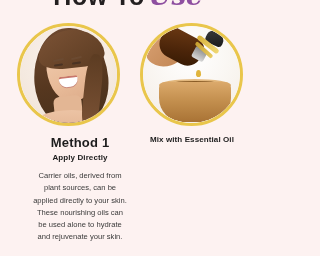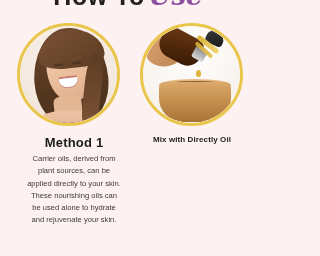--- a/index.html
+++ b/index.html
@@ -103,21 +103,21 @@
       border-radius:6px 6px 24px 24px;}
   .bowl-rim{position:absolute;left:16px;top:53px;width:72px;height:12px;
       background:linear-gradient(180deg,#e6bc84,#c9974f);
       border-radius:50%;}
   .bowl-inner{position:absolute;left:23px;top:55px;width:58px;height:8px;
       background:#8a5c26;border-radius:50%;}
 
   
   .methods{position:absolute;top:135px;left:0;width:256px;}
   .col{position:absolute;top:0;width:128px;text-align:center;}
-  .col.left{left:10px;}
+  .col.left{left:16px;}
   .col.right{left:128px;}
   .m-title{
     font-size:13px;font-weight:bold;color:#1c1c1c;
     margin:0 0 3px 0;letter-spacing:.2px;
   }
   .m-sub{
     font-size:8px;font-weight:bold;color:#1c1c1c;
     margin:0 0 8px 0;letter-spacing:.1px;
   }
   .m-body{
@@ -168,22 +168,23 @@
         <div class="bowl"></div>
       </div>
     </div>
 
   </div>
 
   <div class="methods">
 
     <div class="col left">
       <div class="m-title">Method 1</div>
+      <div class="m-sub">Apply Directly</div>
       <p class="m-body">Carrier oils, derived from plant sources, can be applied directly to your skin. These nourishing oils can be used alone to hydrate and rejuvenate your skin.</p>
     </div>
 
     <div class="col right">
-      <div class="m-sub">Mix with Directly Oil</div>
+      <div class="m-sub">Mix with Essential Oil</div>
     </div>
 
   </div>
 
 </div>
 
 </body></html>

